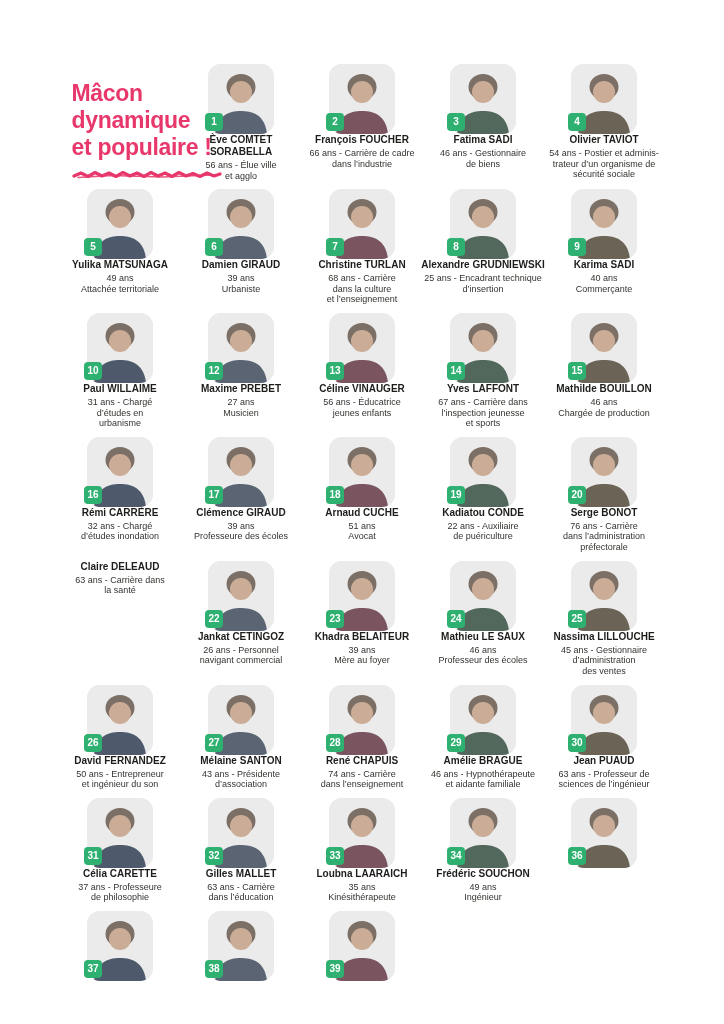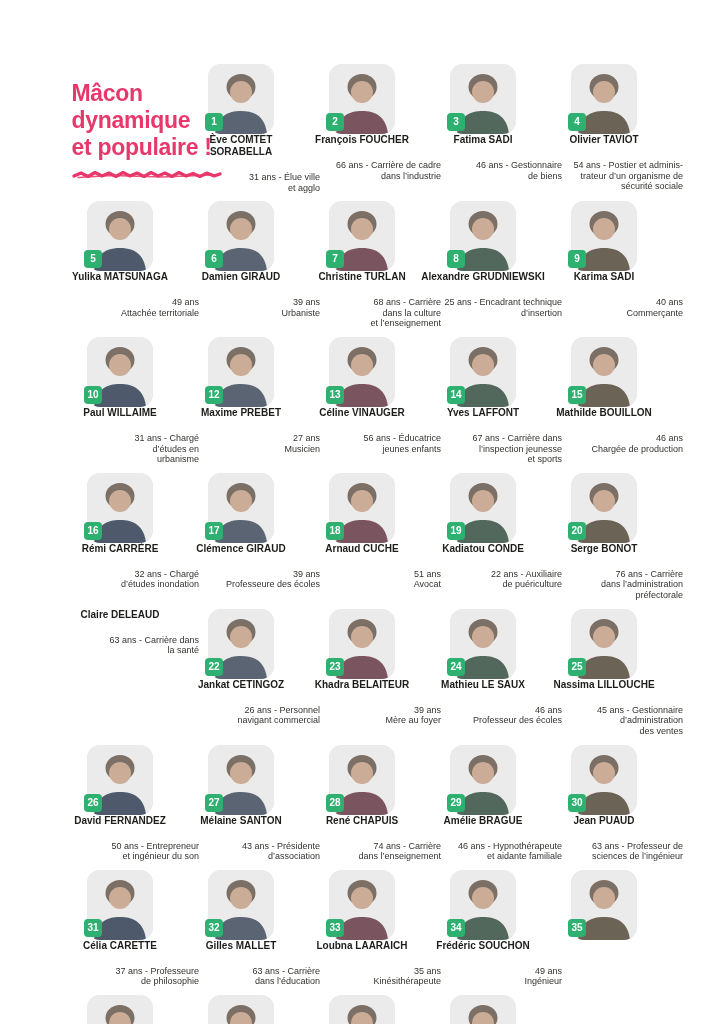--- a/index.html
+++ b/index.html
@@ -62,25 +62,24 @@
     display:flex;align-items:center;justify-content:center;
     line-height:1;
   }
   .name{
     width:158px;
     font-size:10px;font-weight:700;line-height:1.2;
     color:var(--name-color);
     white-space:pre-line;
   }
   .details{
-    margin-top:14px;width:158px;
+    margin-top:2px;width:158px;
     font-size:9px;line-height:1.18;
     color:var(--details-color);
     white-space:pre-line;
-    text-align:right;
   }
   
   .cloth{fill:#5a6472;}
   .grid > div.card:nth-of-type(5n+2) .cloth{fill:#7a5560;}
   .grid > div.card:nth-of-type(5n+3) .cloth{fill:#52685c;}
   .grid > div.card:nth-of-type(5n+4) .cloth{fill:#6b6355;}
   .grid > div.card:nth-of-type(5n)   .cloth{fill:#4e5a6b;}
 </style>
 </head>
 <body>
@@ -103,21 +102,21 @@
       <svg class="photo" viewBox="0 0 66 70" aria-hidden="true">
         <rect x="0" y="0" width="66" height="70" fill="#ebebeb"></rect>
         <ellipse cx="33" cy="23" rx="14.5" ry="13" fill="#7b6f66"></ellipse>
         <circle cx="33" cy="28" r="11" fill="#cbad97"></circle>
         <path class="cloth" d="M7,70 C9,52 20,47 33,47 C46,47 57,52 59,70 Z"></path>
       </svg>
       <span class="badge">1</span>
     </div>
     <div class="name">Ève COMTET
 SORABELLA</div>
-    <div class="details">31 ans - Élue ville
+    <div class="details">56 ans - Élue ville
 et agglo</div>
   </div>
 
   <div class="card">
     <div class="photo-wrap">
       <svg class="photo" viewBox="0 0 66 70" aria-hidden="true">
         <rect x="0" y="0" width="66" height="70" fill="#ebebeb"></rect>
         <ellipse cx="33" cy="23" rx="14.5" ry="13" fill="#7b6f66"></ellipse>
         <circle cx="33" cy="28" r="11" fill="#cbad97"></circle>
         <path class="cloth" d="M7,70 C9,52 20,47 33,47 C46,47 57,52 59,70 Z"></path>
@@ -585,32 +584,20 @@
         <circle cx="33" cy="28" r="11" fill="#cbad97"></circle>
         <path class="cloth" d="M7,70 C9,52 20,47 33,47 C46,47 57,52 59,70 Z"></path>
       </svg>
       <span class="badge">34</span>
     </div>
     <div class="name">Frédéric SOUCHON</div>
     <div class="details">49 ans
 Ingénieur</div>
   </div>
 
-  <div class="card">
-    <div class="photo-wrap">
-      <svg class="photo" viewBox="0 0 66 70" aria-hidden="true">
-        <rect x="0" y="0" width="66" height="70" fill="#ebebeb"></rect>
-        <ellipse cx="33" cy="23" rx="14.5" ry="13" fill="#7b6f66"></ellipse>
-        <circle cx="33" cy="28" r="11" fill="#cbad97"></circle>
-        <path class="cloth" d="M7,70 C9,52 20,47 33,47 C46,47 57,52 59,70 Z"></path>
-      </svg>
-      <span class="badge">35</span>
-    </div>
-
-  </div>
 
   <div class="card">
     <div class="photo-wrap">
       <svg class="photo" viewBox="0 0 66 70" aria-hidden="true">
         <rect x="0" y="0" width="66" height="70" fill="#ebebeb"></rect>
         <ellipse cx="33" cy="23" rx="14.5" ry="13" fill="#7b6f66"></ellipse>
         <circle cx="33" cy="28" r="11" fill="#cbad97"></circle>
         <path class="cloth" d="M7,70 C9,52 20,47 33,47 C46,47 57,52 59,70 Z"></path>
       </svg>
       <span class="badge">36</span>

